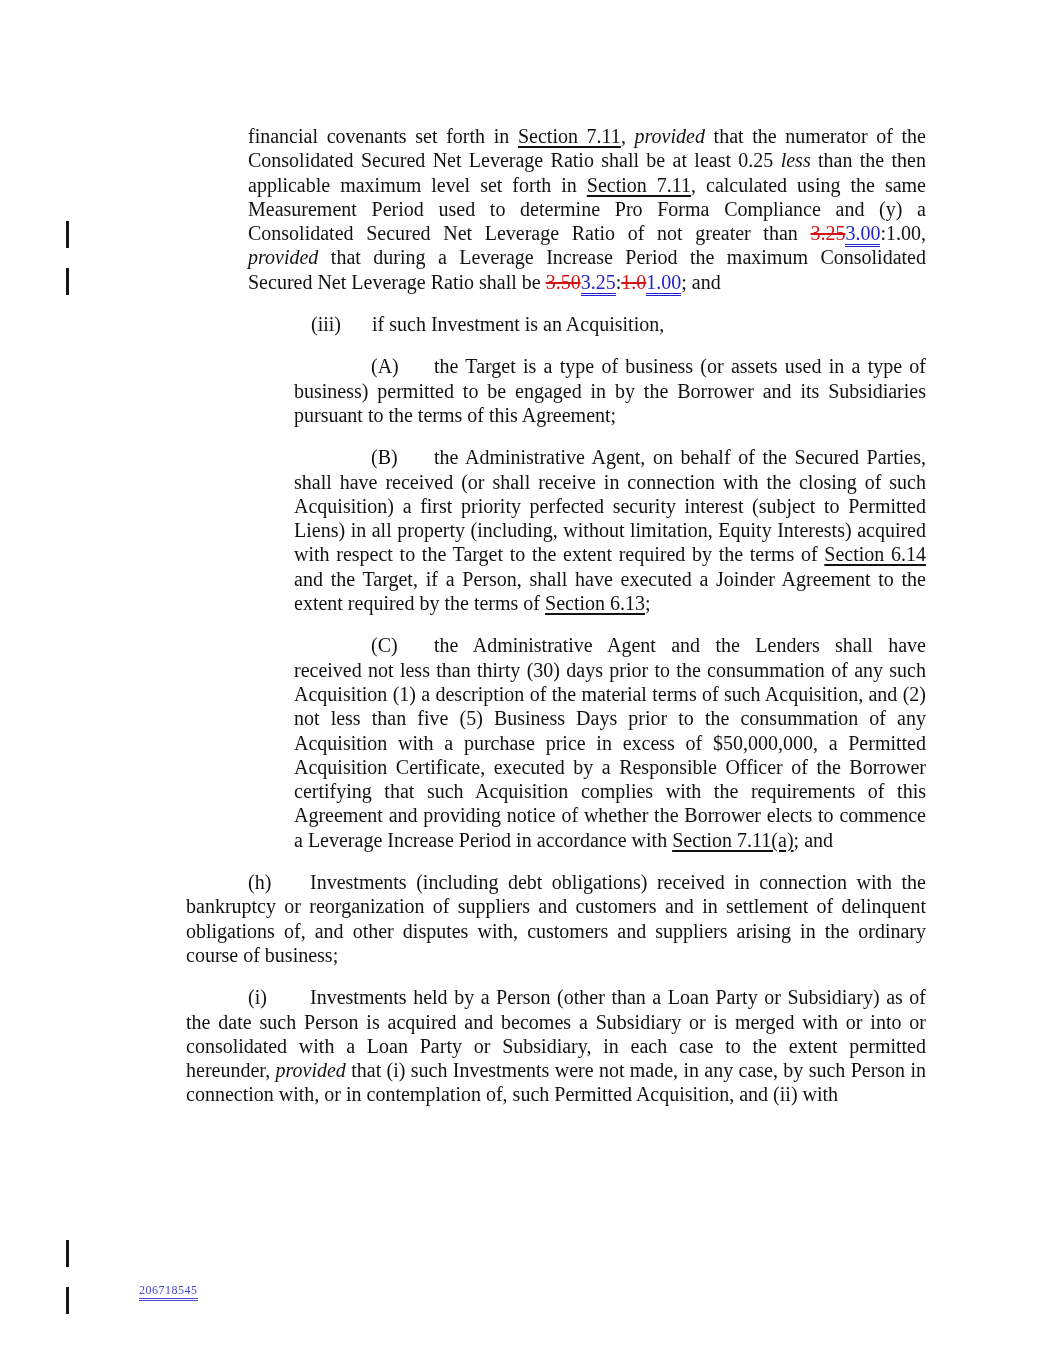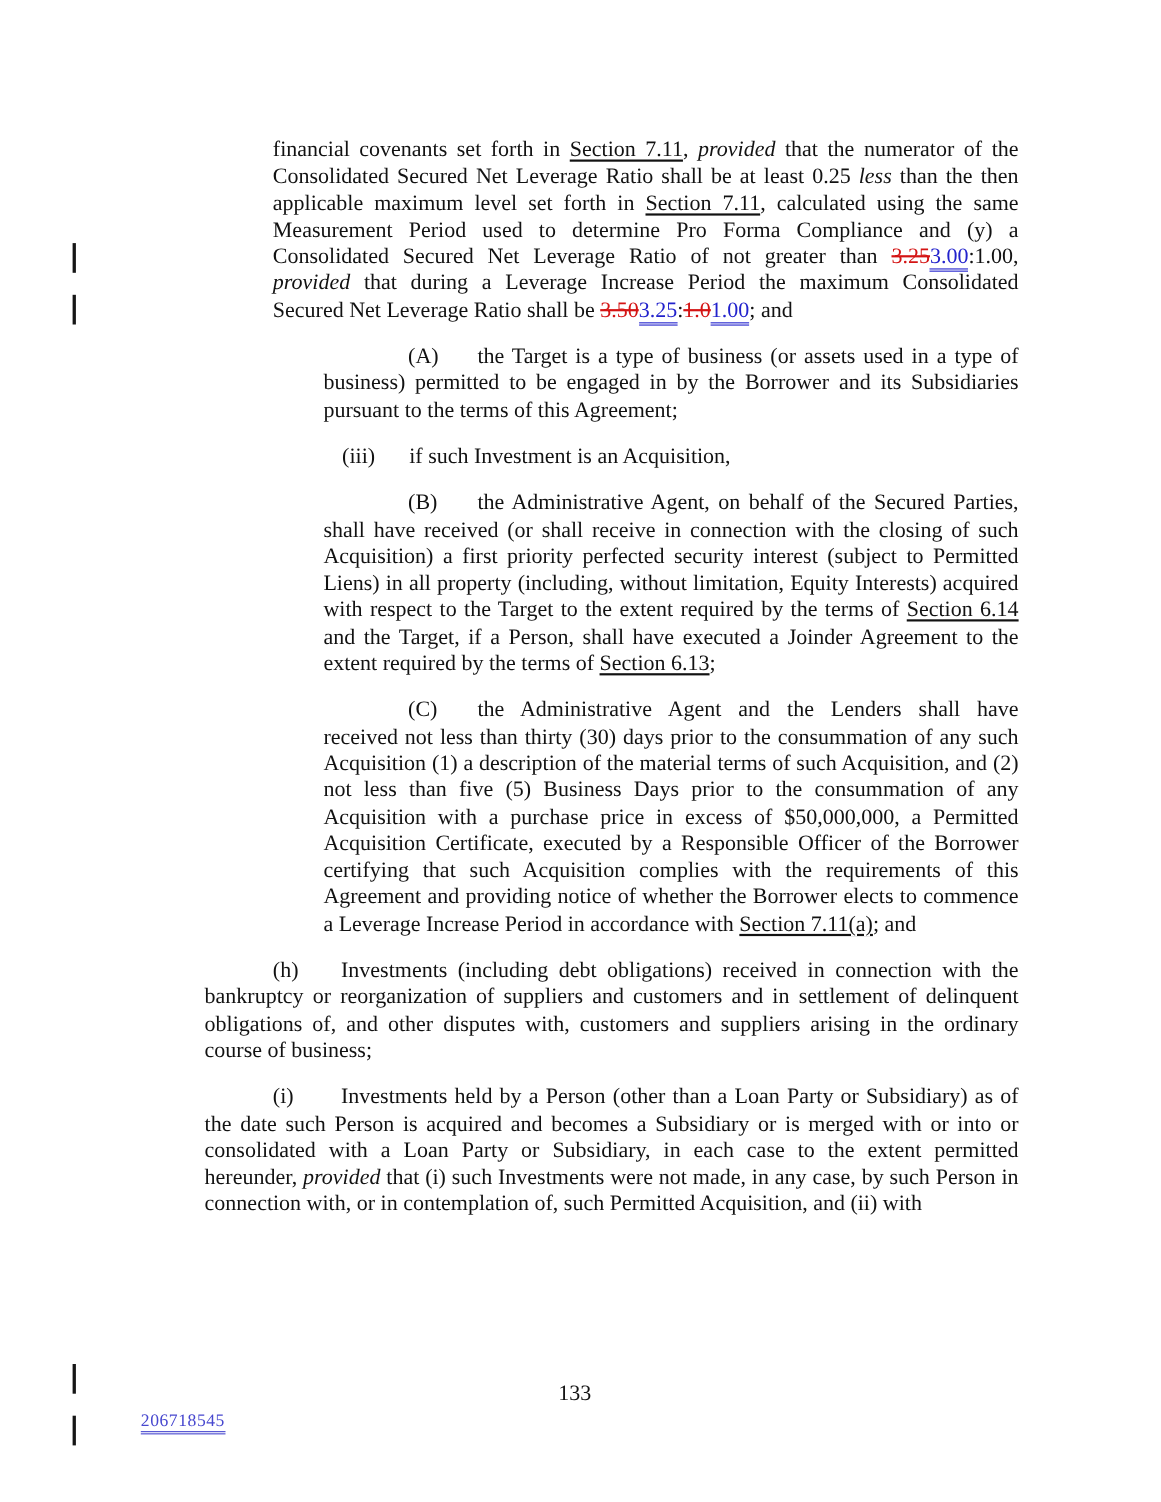--- a/index.html
+++ b/index.html
@@ -60,53 +60,52 @@
   #page-number {
     position: absolute;
     top: 1256px;
     left: 0;
     width: 1045px;
     text-align: center;
     font-size: 20px;
   }
   #doc-id {
     position: absolute;
-    left: 128px;
+    left: 139px;
     top: 1283px;
-    font-size: 16px;
+    font-size: 12px;
     color: var(--docid, #4343cc);
     border-bottom: 3px double var(--docid, #4343cc);
     letter-spacing: 0.5px;
   }
 </style>
 </head>
 <body>
 
 <div id="page">
 
   <div id="body-text">
 
     <p class="para p-sub1"><span>financial covenants set forth in </span><span class="u">Section 7.11</span><span>, </span><span class="i">provided</span><span> that the numerator of the Consolidated Secured Net Leverage Ratio shall be at least 0.25 </span><span class="i">less</span><span> than the then applicable maximum level set forth in </span><span class="u">Section 7.11</span><span>, calculated using the same Measurement Period used to determine Pro Forma Compliance and (y) a Consolidated Secured Net Leverage Ratio of not greater than </span><span class="del">3.25</span><span class="ins">3.00</span><span>:1.00, </span><span class="i">provided</span><span> that during a Leverage Increase Period the maximum Consolidated Secured Net Leverage Ratio shall be </span><span class="del">3.50</span><span class="ins">3.25</span><span>:</span><span class="del">1.0</span><span class="ins">1.00</span><span>; and</span></p>
 
+    <p class="para p-iii"><span class="label w61">(iii)</span><span>if such Investment is an Acquisition,</span></p>
+
     <p class="para p-abcd"><span class="label w63">(A)</span><span>the Target is a type of business (or assets used in a type of business) permitted to be engaged in by the Borrower and its Subsidiaries pursuant to the terms of this Agreement;</span></p>
-
-    <p class="para p-iii"><span class="label w61">(iii)</span><span>if such Investment is an Acquisition,</span></p>
 
     <p class="para p-abcd"><span class="label w63">(B)</span><span>the Administrative Agent, on behalf of the Secured Parties, shall have received (or shall receive in connection with the closing of such Acquisition) a first priority perfected security interest (subject to Permitted Liens) in all property (including, without limitation, Equity Interests) acquired with respect to the Target to the extent required by the terms of </span><span class="u">Section 6.14</span><span> and the Target, if a Person, shall have executed a Joinder Agreement to the extent required by the terms of </span><span class="u">Section 6.13</span><span>;</span></p>
 
     <p class="para p-abcd"><span class="label w63">(C)</span><span>the Administrative Agent and the Lenders shall have received not less than thirty (30) days prior to the consummation of any such Acquisition (1) a description of the material terms of such Acquisition, and (2) not less than five (5) Business Days prior to the consummation of any Acquisition with a purchase price in excess of $50,000,000, a Permitted Acquisition Certificate, executed by a Responsible Officer of the Borrower certifying that such Acquisition complies with the requirements of this Agreement and providing notice of whether the Borrower elects to commence a Leverage Increase Period in accordance with </span><span class="u">Section 7.11(a)</span><span>; and</span></p>
 
 
     <p class="para p-hi"><span class="label w62">(h)</span><span>Investments (including debt obligations) received in connection with the bankruptcy or reorganization of suppliers and customers and in settlement of delinquent obligations of, and other disputes with, customers and suppliers arising in the ordinary course of business;</span></p>
 
     <p class="para p-hi"><span class="label w62">(i)</span><span>Investments held by a Person (other than a Loan Party or Subsidiary) as of the date such Person is acquired and becomes a Subsidiary or is merged with or into or consolidated with a Loan Party or Subsidiary, in each case to the extent permitted hereunder, </span><span class="i">provided</span><span> that (i) such Investments were not made, in any case, by such Person in connection with, or in contemplation of, such Permitted Acquisition, and (ii) with</span></p>
 
   </div>
 
-  <div id="page-number">133</div>
 
   <div id="doc-id">206718545</div>
 
 <div class="change-bar" style="top: 221px;"></div>
     <div class="change-bar" style="top: 268px;"></div>
     <div class="change-bar" style="top: 1240px;"></div>
     <div class="change-bar" style="top: 1287px;"></div>
   </div>
 
 </body></html>

